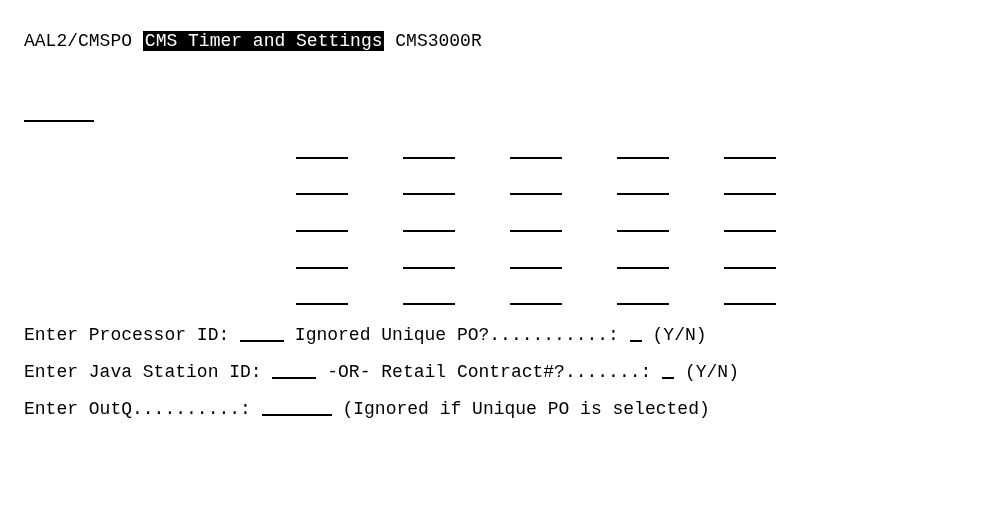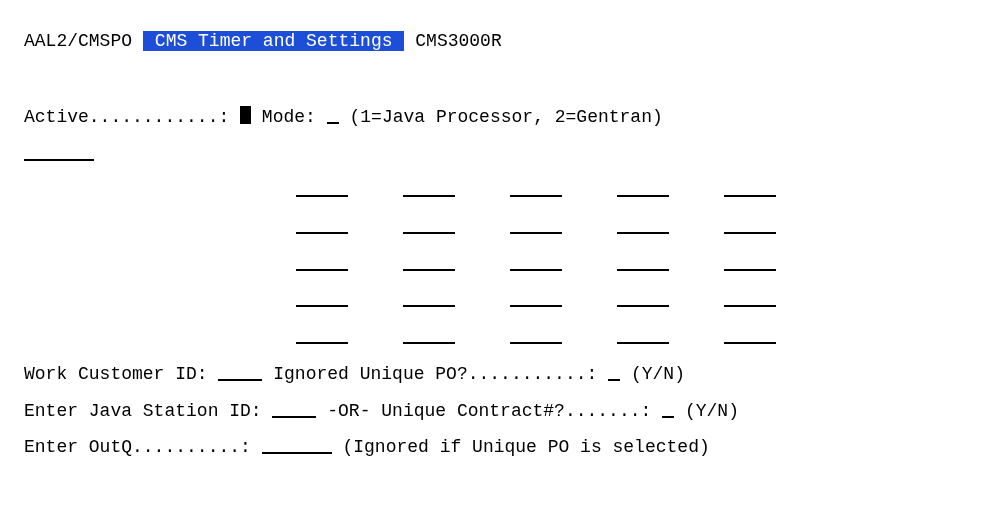--- a/index.html
+++ b/index.html
@@ -1,43 +1,42 @@
 <!DOCTYPE html>
 <html><head>
 <meta charset="utf-8">
 <style>
 html,body{margin:0;padding:0;background:#fff;color:#000;font-family:"Courier New",ui-monospace,Menlo,Consolas,monospace;font-size:18px;line-height:1.02;letter-spacing:0}
 .screen{padding:14px 0 0 24px;white-space:pre}
-.hlt{background:#1d4ed8;color:#fff;padding:0 12px}
+.hlt{background:#000000;color:#fff;padding:0 2px}
 .cur{background:#000;color:#000;display:inline-block;width:11px;height:18px;vertical-align:-2px}
 .entry{border-bottom:2px solid #000;display:inline-block;height:14px;vertical-align:-2px}
 .w0{width:12px}
 .w3{width:44px}
 .w4{width:52px}
 .w5{width:70px}
 .row{white-space:nowrap}
 .grid{padding-left:272px}
 .grid .col{display:inline-block}
 .grid .gap{display:inline-block;width:55px}
 </style>
 </head>
 <body>
 
 <div class="screen">
 <div class="row"><span>AAL2/CMSPO</span>                 <span class="hlt">CMS Timer and Settings</span>                          <span>CMS3000R</span></div>
 <div class="row">&nbsp;</div>
-<div class="row"><span>Active............:</span>  <span class="cur"></span>              <span>Mode:</span> <span class="entry w0"></span>  <span>(1=Java Processor, 2=Gentran)</span></div>
 <div class="row">                                          <span class="entry w5"></span></div>
 <div class="row grid"><span class="col"><span class="entry w4"></span></span><span class="gap"></span><span class="col"><span class="entry w4"></span></span><span class="gap"></span><span class="col"><span class="entry w4"></span></span><span class="gap"></span><span class="col"><span class="entry w4"></span></span><span class="gap"></span><span class="col"><span class="entry w4"></span></span></div>
 <div class="row grid"><span class="col"><span class="entry w4"></span></span><span class="gap"></span><span class="col"><span class="entry w4"></span></span><span class="gap"></span><span class="col"><span class="entry w4"></span></span><span class="gap"></span><span class="col"><span class="entry w4"></span></span><span class="gap"></span><span class="col"><span class="entry w4"></span></span></div>
 <div class="row grid"><span class="col"><span class="entry w4"></span></span><span class="gap"></span><span class="col"><span class="entry w4"></span></span><span class="gap"></span><span class="col"><span class="entry w4"></span></span><span class="gap"></span><span class="col"><span class="entry w4"></span></span><span class="gap"></span><span class="col"><span class="entry w4"></span></span></div>
 <div class="row grid"><span class="col"><span class="entry w4"></span></span><span class="gap"></span><span class="col"><span class="entry w4"></span></span><span class="gap"></span><span class="col"><span class="entry w4"></span></span><span class="gap"></span><span class="col"><span class="entry w4"></span></span><span class="gap"></span><span class="col"><span class="entry w4"></span></span></div>
 <div class="row grid"><span class="col"><span class="entry w4"></span></span><span class="gap"></span><span class="col"><span class="entry w4"></span></span><span class="gap"></span><span class="col"><span class="entry w4"></span></span><span class="gap"></span><span class="col"><span class="entry w4"></span></span><span class="gap"></span><span class="col"><span class="entry w4"></span></span></div>
-<div class="row"><span>Work Customer ID:</span>       <span class="entry w3"></span>          <span>Ignored Unique PO?...........:</span>   <span class="entry w0"></span>  <span>(Y/N)</span></div>
-<div class="row"><span>Enter Java Station ID:</span>   <span class="entry w3"></span>         <span>-OR- Unique Contract#?.......:</span>   <span class="entry w0"></span>  <span>(Y/N)</span></div>
+<div class="row"><span>Enter Processor ID:</span>       <span class="entry w3"></span>          <span>Ignored Unique PO?...........:</span>   <span class="entry w0"></span>  <span>(Y/N)</span></div>
+<div class="row"><span>Enter Java Station ID:</span>   <span class="entry w3"></span>         <span>-OR- Retail Contract#?.......:</span>   <span class="entry w0"></span>  <span>(Y/N)</span></div>
 <div class="row"><span>Enter OutQ..........:</span>    <span class="entry w5"></span>         <span>(Ignored if Unique PO is selected)</span></div>
 
 
 
 
 
 
 
 </div>
 

